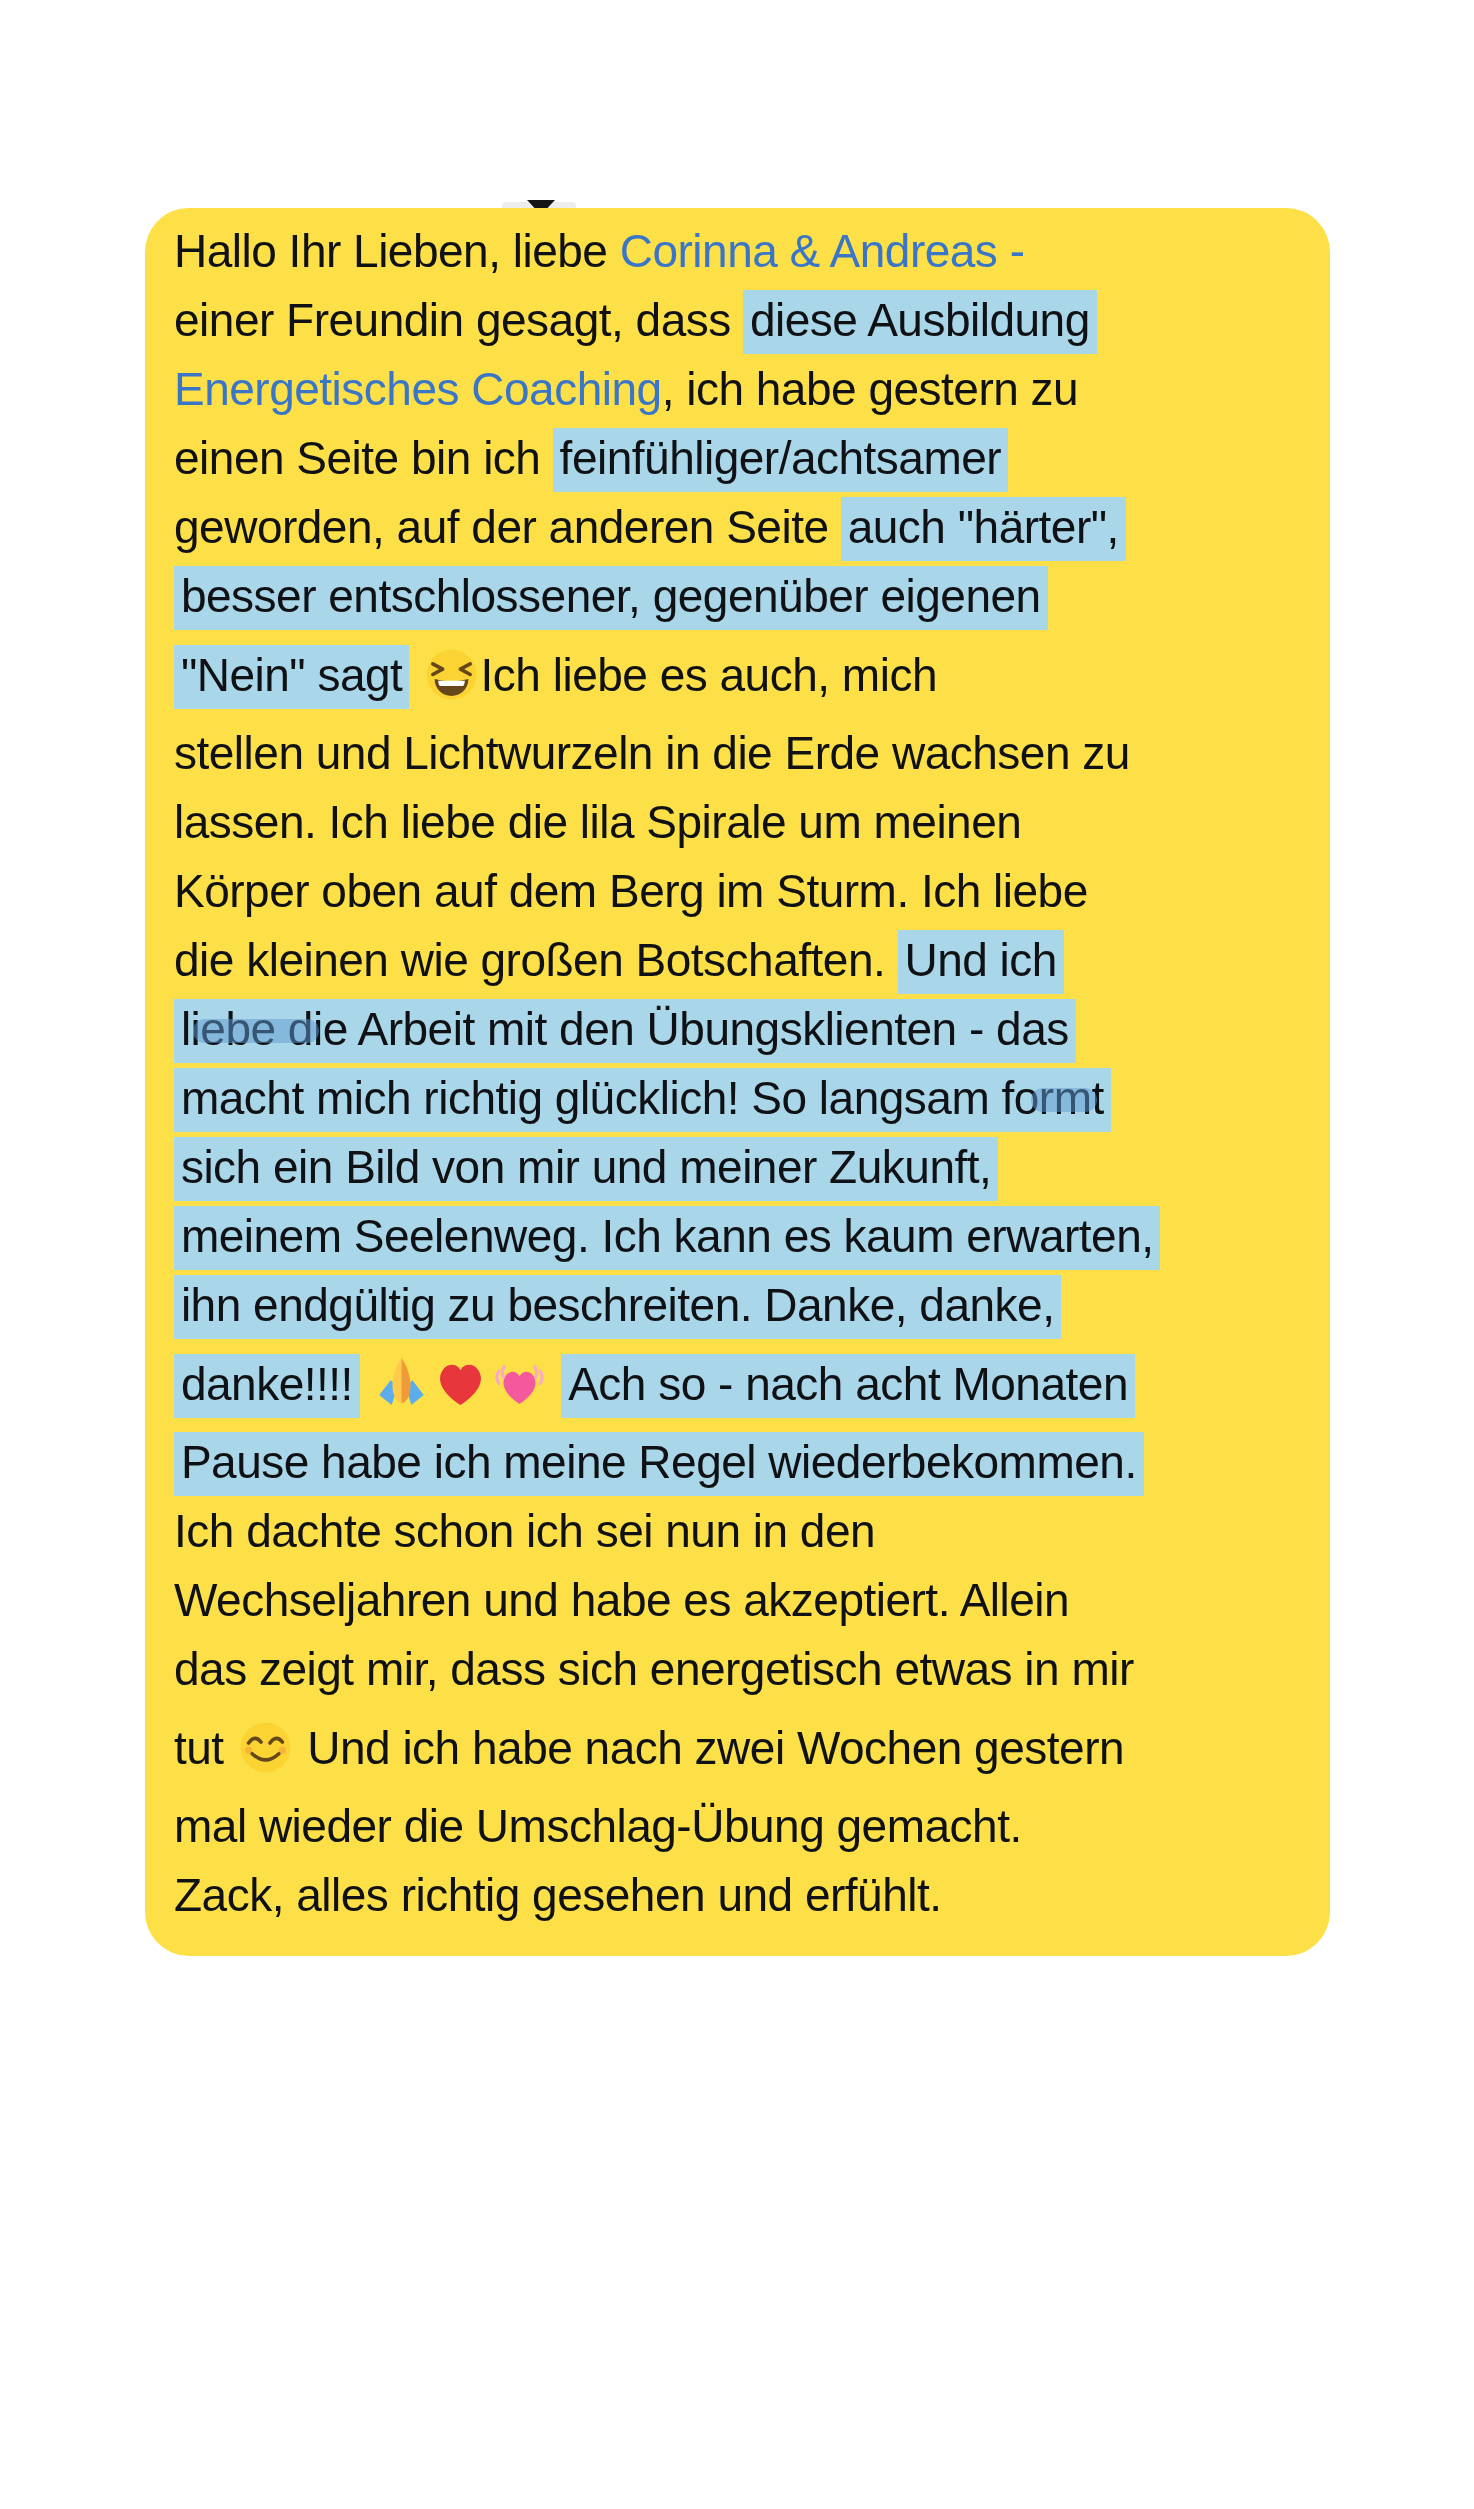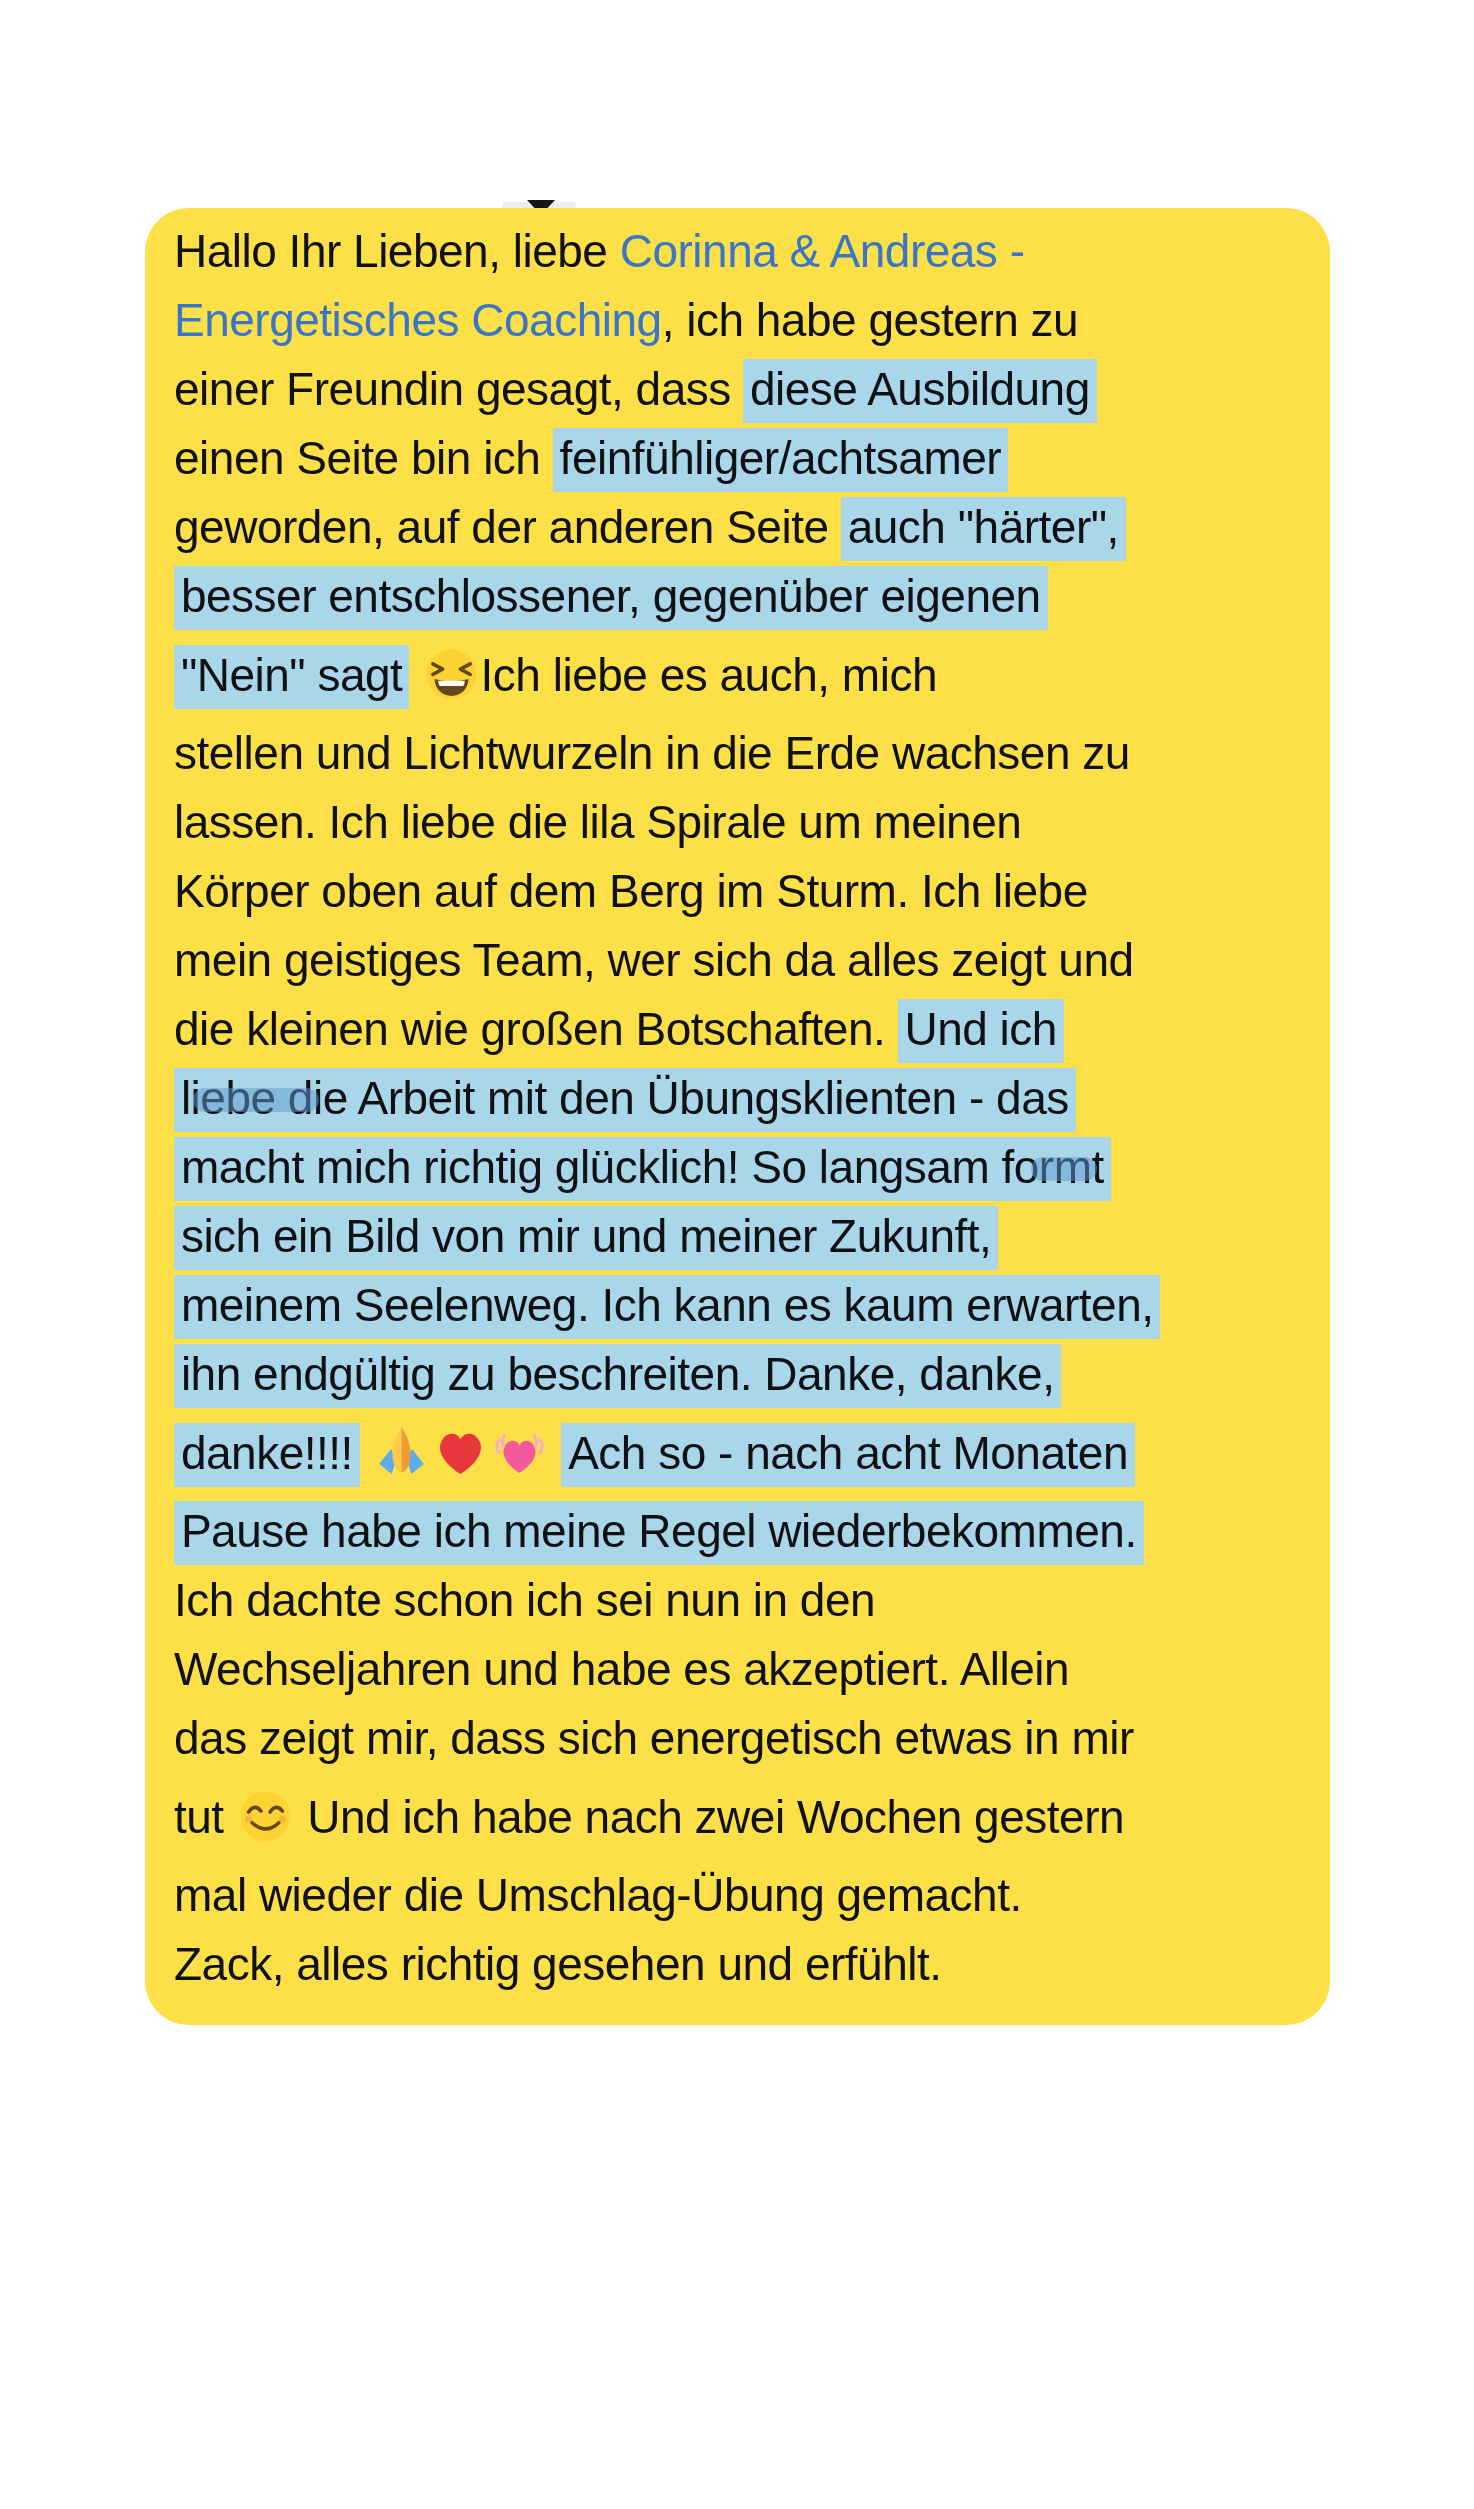--- a/index.html
+++ b/index.html
@@ -56,36 +56,35 @@
   }
 </style>
 </head>
 <body>
 
 <div class="menu-bar"></div>
 <div class="menu-arrow"></div>
 
 <div class="bubble">
     <div class="line"><span>Hallo Ihr Lieben, liebe </span><span class="link">Corinna &amp; Andreas -</span></div>
+    <div class="line"><span>einer Freundin gesagt, dass </span><span class="h">diese Ausbildung</span></div>
     <div class="line"><span class="link">Energetisches Coaching</span><span>, ich habe gestern zu</span></div>
-    <div class="line"><span>einer Freundin gesagt, dass </span><span class="h">diese Ausbildung</span></div>
     <div class="line"><span>einen Seite bin ich </span><span class="h">feinfühliger/achtsamer</span></div>
     <div class="line"><span>geworden, auf der anderen Seite </span><span class="h">auch "härter",</span></div>
     <div class="line"><span class="h">besser entschlossener, gegenüber eigenen</span></div>
     <div class="line tall"><span class="h">"Nein" sagt</span><span> </span><span class="emoji"><svg viewBox="0 0 64 64">
           <circle cx="32" cy="32" r="28" fill="#FBD433"></circle>
           <path d="M11 20l11 6-11 6" stroke="#65471B" stroke-width="4" fill="none" stroke-linecap="round" stroke-linejoin="round"></path>
           <path d="M53 20l-11 6 11 6" stroke="#65471B" stroke-width="4" fill="none" stroke-linecap="round" stroke-linejoin="round"></path>
           <path d="M13 37q19 5 38 0c0 11-9 19-19 19s-19-8-19-19z" fill="#65471B"></path>
           <path d="M17 39h30c0 4-2 6-2 6H19s-2-2-2-6z" fill="#ffffff"></path>
         </svg></span><span>Ich liebe es auch, mich</span></div>
     <div class="line"><span>stellen und Lichtwurzeln in die Erde wachsen zu</span></div>
     <div class="line"><span>lassen. Ich liebe die lila Spirale um meinen</span></div>
     <div class="line"><span>Körper oben auf dem Berg im Sturm. Ich liebe</span></div>
-    <div class="line"><span>mein geistiges Team, wer sich da alles zeigt und</span></div>
     <div class="line"><span>die kleinen wie großen Botschaften. </span><span class="h">Und ich</span></div>
     <div class="line"><span class="h"><span>li</span><span class="smudge">ebe d</span><span>ie Arbeit mit den Übungsklienten - das</span></span></div>
     <div class="line"><span class="h"><span>macht mich richtig glücklich! So langsam fo</span><span class="smudge">rm</span><span>t</span></span></div>
     <div class="line"><span class="h">sich ein Bild von mir und meiner Zukunft,</span></div>
     <div class="line"><span class="h">meinem Seelenweg. Ich kann es kaum erwarten,</span></div>
     <div class="line"><span class="h">ihn endgültig zu beschreiten. Danke, danke,</span></div>
     <div class="line tall"><span class="h">danke!!!!</span><span> </span><span class="emoji"><svg viewBox="0 0 64 64">
           <path d="M21 56L7 45l13-17 7 9z" fill="#5DADEC"></path>
           <path d="M43 56l14-11-13-17-7 9z" fill="#5DADEC"></path>
           <path d="M32 3c-7 11-11 23-10 35 1 9 5 16 10 16z" fill="#FFCB4C"></path>

